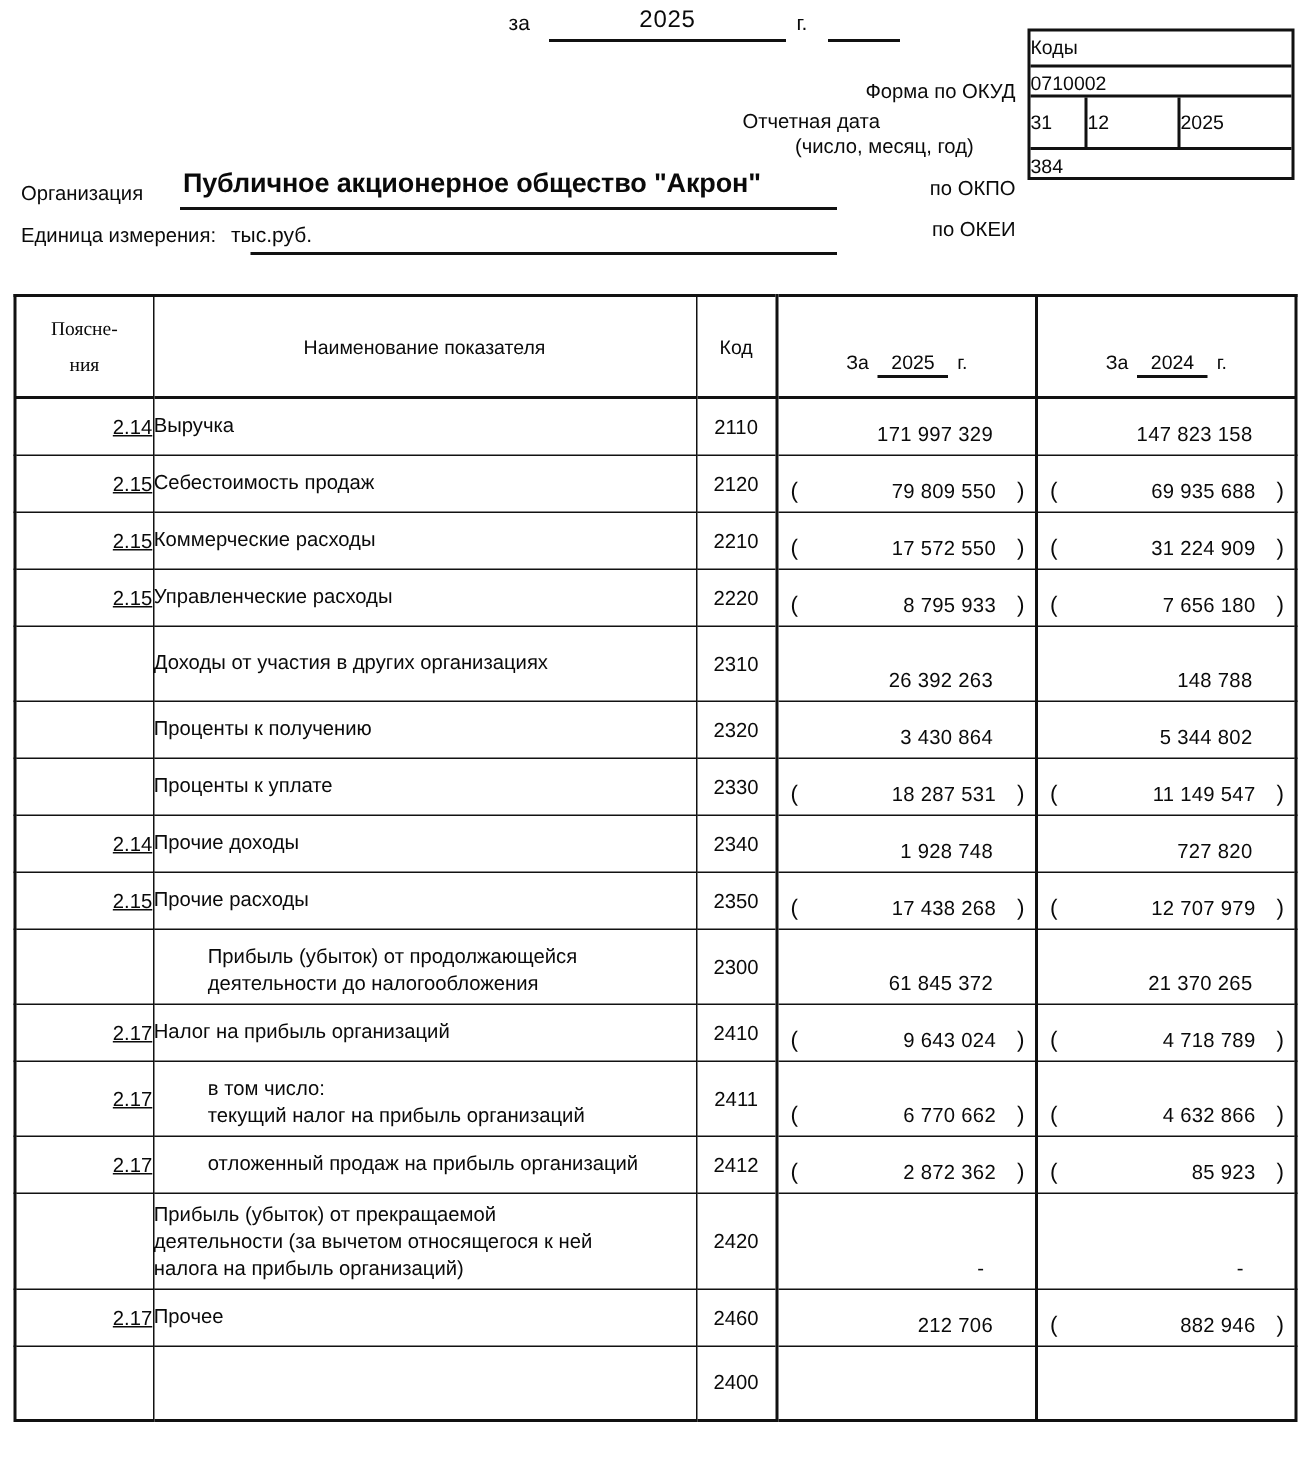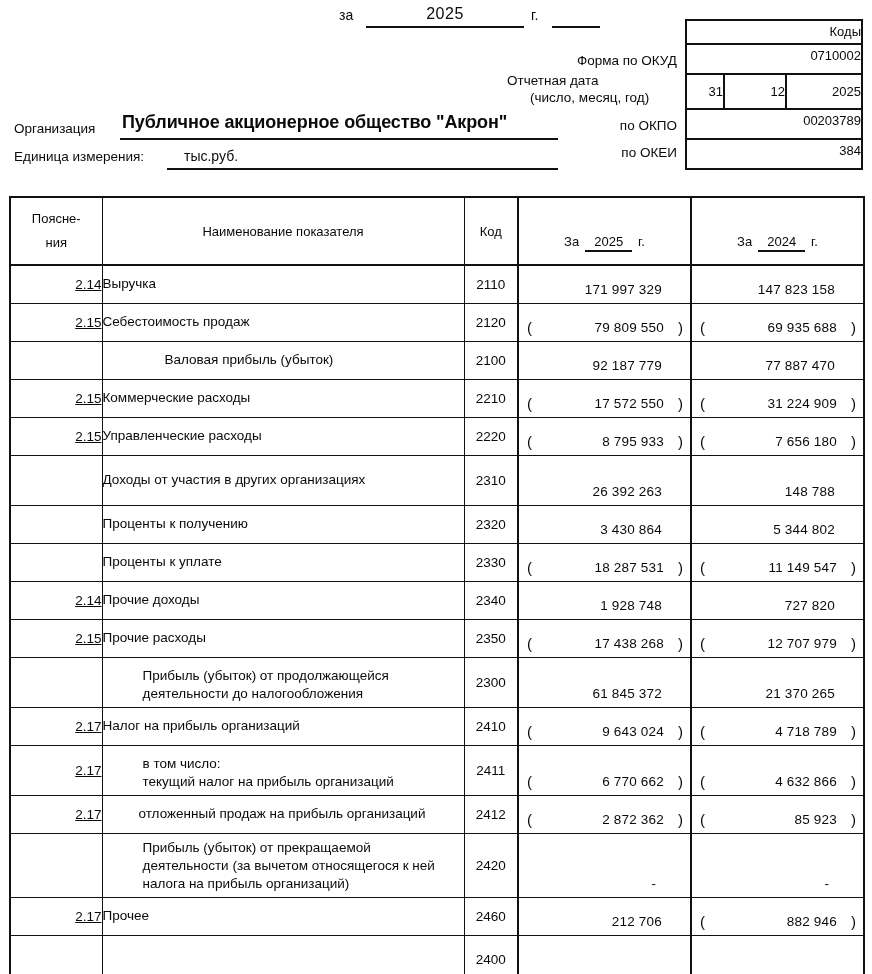--- a/index.html
+++ b/index.html
@@ -45,45 +45,45 @@
     box-sizing:border-box;
   }
   .codes-row{
     display:flex;
     border-bottom:2px solid #111;
     box-sizing:border-box;
   }
   .codes-row:last-child{border-bottom:none;}
   .codes-cell{
     flex:1;
-    text-align:right;
+    text-align:left;
     font-size:13px;
     line-height:22px;
     height:22px;
     box-sizing:border-box;
     white-space:nowrap;
   }
   .codes-row.h1 .codes-cell{height:22px;line-height:22px;}
-  .codes-row.h2 .codes-cell{height:28px;line-height:22px;padding-left:48px;}
+  .codes-row.h2 .codes-cell{height:18px;line-height:22px;}
   .codes-row.date .codes-cell{height:33px;line-height:33px;}
   .codes-cell.div-r{border-right:2px solid #111;}
   .codes-cell.w-day{flex:0 0 38px;}
   .codes-cell.w-mon{flex:0 0 62px;}
   .codes-cell.w-yr{flex:1;}
 
   
   .lbl{
     position:absolute;
     font-size:13.5px;
     white-space:nowrap;
     text-align:right;
   }
   .lbl-okud{ left:455px; top:53px; width:222px; }
   .lbl-otch1{ left:455px; top:73px; width:222px; text-align:left; padding-left:0;}
-  .lbl-otch1 span{display:block;text-align:left;margin-left:52px;}
+  .lbl-otch1 span{display:block;text-align:left;margin-left:40px;}
   .lbl-otch2{ left:455px; top:90px; width:222px; text-align:left;}
   .lbl-otch2 span{display:block;text-align:left;margin-left:75px;}
   .lbl-okpo{ left:455px; top:118px; width:222px; }
   .lbl-okei{ left:455px; top:145px; width:222px; }
 
   
   .org-label{
     position:absolute; left:14px; top:121px; font-size:13.5px;
   }
   .org-value{
@@ -92,21 +92,21 @@
     white-space:nowrap;
   }
   .org-rule{
     position:absolute; left:120px; top:138px; width:438px; height:0;
     border-bottom:2px solid #111;
   }
   .unit-label{
     position:absolute; left:14px; top:149px; font-size:13.5px;
   }
   .unit-value{
-    position:absolute; left:184px; top:148px; font-size:14px;
+    position:absolute; left:154px; top:148px; font-size:14px;
   }
   .unit-rule{
     position:absolute; left:167px; top:168px; width:391px; height:0;
     border-bottom:2px solid #111;
   }
 
   
   .tbl-wrap{
     position:absolute; left:9px; top:196px;
     width:854px;
@@ -130,21 +130,21 @@
   col.c-code{width:54px;}
   col.c-cur{width:173px;}
   col.c-prev{width:173px;}
 
   
   tr.hdr td{
     height:68px;
     text-align:center;
     font-size:13px;
   }
-  .hdr-expl{line-height:1.85;}
+  .hdr-expl{line-height:1.85;font-family:Liberation Serif, serif;}
   .hdr-name{font-size:13.5px;}
   .hdr-code{font-size:13.5px;}
   .per-cell{
     position:relative;
     height:68px;
   }
   .per-inner{
     position:absolute; left:0; right:0; bottom:12px;
     text-align:center;
     white-space:nowrap;
@@ -177,21 +177,20 @@
     font-size:13.5px;
     vertical-align:bottom;
     padding-bottom:4px;
     line-height:1.35;
   }
   td.name.indent1{padding-left:62px;}
   td.name.indent2{padding-left:36px;}
   td.name.multiline{
     vertical-align:bottom;
     padding-bottom:3px;
-    padding-left:40px;
   }
   td.code{
     text-align:center;
     font-size:13.5px;
     vertical-align:bottom;
     padding-bottom:4px;
   }
   td.val{
     position:relative;
     vertical-align:bottom;
@@ -241,23 +240,20 @@
   <div class="codes-row h1">
     <div class="codes-cell">Коды</div>
   </div>
   <div class="codes-row h2">
     <div class="codes-cell">0710002</div>
   </div>
   <div class="codes-row date">
     <div class="codes-cell w-day div-r">31</div>
     <div class="codes-cell w-mon div-r">12</div>
     <div class="codes-cell w-yr">2025</div>
-  </div>
-  <div class="codes-row h2">
-    <div class="codes-cell">00203789</div>
   </div>
   <div class="codes-row h2">
     <div class="codes-cell">384</div>
   </div>
 </div>
 
 <div class="lbl lbl-okud">Форма по ОКУД</div>
 <div class="lbl lbl-otch1">
     <span>Отчетная дата</span>
   </div>
@@ -337,37 +333,20 @@
           </td>
           <td class="val sep-l">
             <div class="val-inner">
               <span class="paren-l">(</span>
               <span class="num">69 935 688</span>
               <span class="paren-r">)</span>
             </div>
           </td>
         </tr>
         <tr class="r">
-          <td class="expl"></td>
-          <td class="name indent1">
-            <div>Валовая прибыль (убыток)</div>
-          </td>
-          <td class="code">2100</td>
-          <td class="val sep-l">
-            <div class="val-inner">
-              <span class="num nopar">92 187 779</span>
-            </div>
-          </td>
-          <td class="val sep-l">
-            <div class="val-inner">
-              <span class="num nopar">77 887 470</span>
-            </div>
-          </td>
-        </tr>
-        <tr class="r">
           <td class="expl">2.15</td>
           <td class="name">
             <div>Коммерческие расходы</div>
           </td>
           <td class="code">2210</td>
           <td class="val sep-l">
             <div class="val-inner">
               <span class="paren-l">(</span>
               <span class="num">17 572 550</span>
               <span class="paren-r">)</span>

